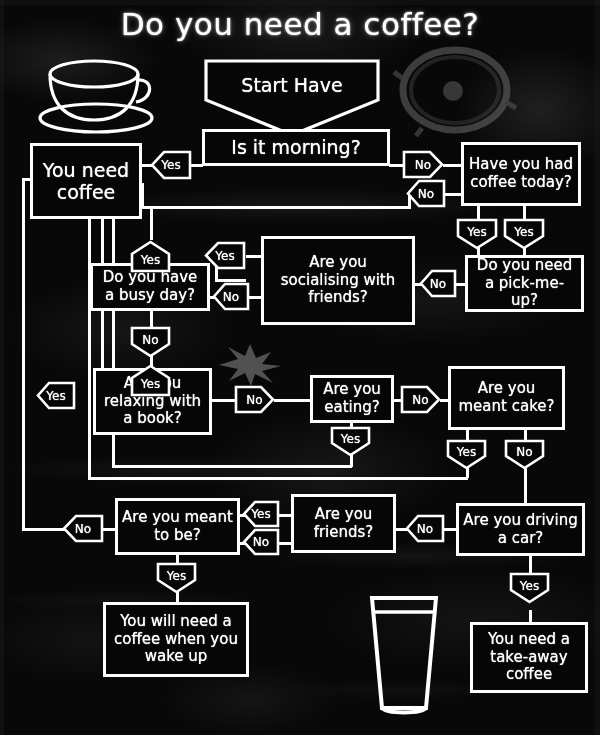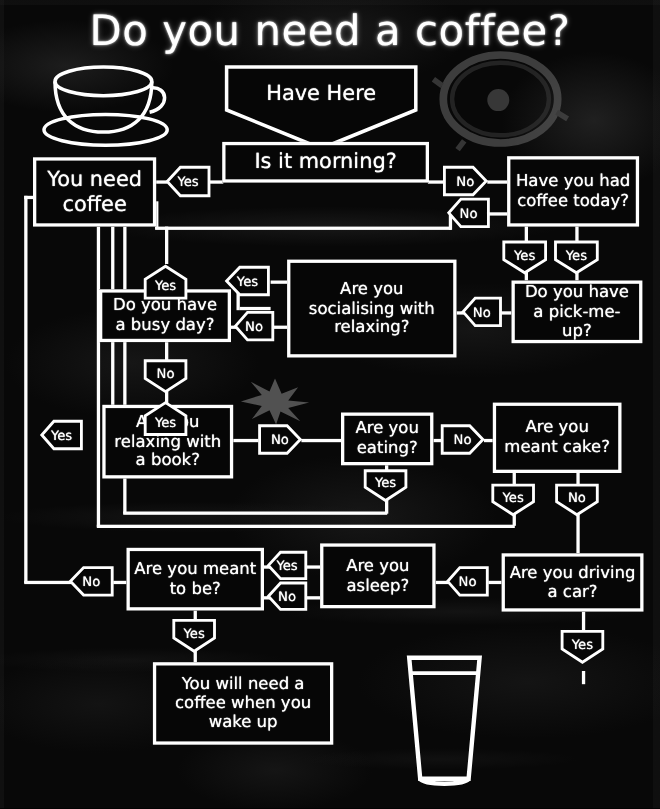--- a/index.html
+++ b/index.html
@@ -28,21 +28,21 @@
       radial-gradient(ellipse 200px 16px at 120px 600px, rgba(50,50,50,.22) 0%, rgba(0,0,0,0) 70%),
       radial-gradient(ellipse 180px 14px at 400px 690px, rgba(50,50,50,.20) 0%, rgba(0,0,0,0) 70%);}
   #t3{background:
       linear-gradient(90deg, rgba(40,40,40,.25) 0 4px, rgba(0,0,0,0) 4px 100%),
       linear-gradient(270deg, rgba(40,40,40,.22) 0 6px, rgba(0,0,0,0) 6px 100%),
       linear-gradient(180deg, rgba(45,45,45,.18) 0 5px, rgba(0,0,0,0) 5px 100%);}
 
   
   #title{
     position:absolute;left:0;top:6px;width:600px;text-align:center;
-    font-size:38px;letter-spacing:.5px;color:#fff;
+    font-size:31px;letter-spacing:.5px;color:#fff;
     text-shadow:0 0 2px #fff,0 0 6px rgba(255,255,255,.35);
   }
 
   
   .art{position:absolute;pointer-events:none;}
 
   
   .node{
     position:absolute;box-sizing:border-box;
     border:3px solid #fff;background:#060606;
@@ -100,21 +100,21 @@
   <svg class="art" style="left:356px;top:590px;" width="96" height="128" viewBox="0 0 96 128">
     <path d="M16 8 L80 8 L70 118 L26 118 Z" fill="none" stroke="#fff" stroke-width="4"></path>
     <path d="M17 22 L79 22" stroke="#fff" stroke-width="3.4"></path>
     <path d="M26 118 C30 124, 66 124, 70 118" fill="none" stroke="#fff" stroke-width="4"></path>
   </svg>
 
   <svg class="art" style="left:203px;top:58px;" width="178" height="80" viewBox="0 0 178 80">
     <path d="M3 3 L175 3 L175 42 L89 77 L3 42 Z" fill="#060606" stroke="#fff" stroke-width="3.2"></path>
   </svg>
   <div class="lab" style="left:203px;top:70px;width:178px;height:30px;font-size:19px;">
-    <span>Have Here</span>
+    <span>Start Have</span>
   </div>
 
   <div class="ln lnh" style="left:189px;top:164px;width:14px;"></div>
   <div class="ln lnh" style="left:140px;top:164px;width:12px;"></div>
 
   <div class="ln lnh" style="left:389px;top:164px;width:14px;"></div>
   <div class="ln lnh" style="left:443px;top:164px;width:19px;"></div>
 
   <div class="ln lnh" style="left:443px;top:193px;width:19px;"></div>
   <div class="ln lnh" style="left:141px;top:206px;width:269px;"></div>
@@ -180,72 +180,75 @@
   <div class="ln lnv" style="left:22px;top:178px;height:352px;"></div>
   <div class="ln lnh" style="left:22px;top:178px;width:16px;"></div>
   <div class="ln lnv" style="left:35px;top:150px;height:30px;"></div>
 
   <div class="ln lnv" style="left:176px;top:555px;height:10px;"></div>
   <div class="ln lnv" style="left:176px;top:591px;height:12px;"></div>
 
   <div class="ln lnv" style="left:529px;top:556px;height:18px;"></div>
   <div class="ln lnv" style="left:529px;top:610px;height:12px;"></div>
 
-  <div class="node big" style="left:30px;top:143px;width:112px;height:63px;">
+  <div class="node big" style="left:30px;top:143px;width:112px;height:76px;">
     <span>You need coffee</span>
   </div>
 
   <div class="node big" style="left:202px;top:129px;width:188px;height:37px;">
     <span>Is it morning?</span>
   </div>
 
   <div class="node" style="left:461px;top:142px;width:120px;height:64px;">
     <span>Have you had coffee today?</span>
   </div>
 
   <div class="node" style="left:90px;top:263px;width:120px;height:48px;">
     <span>Do you have a busy day?</span>
   </div>
 
   <div class="node" style="left:261px;top:236px;width:154px;height:89px;">
-    <span>Are you socialising with relaxing?</span>
+    <span>Are you socialising with friends?</span>
   </div>
 
   <div class="node" style="left:465px;top:255px;width:119px;height:57px;">
-    <span>Do you have a pick-me-up?</span>
+    <span>Do you need a pick-me-up?</span>
   </div>
 
   <div class="node" style="left:93px;top:368px;width:119px;height:67px;">
     <span>Are you relaxing with a book?</span>
   </div>
 
   <div class="node" style="left:310px;top:375px;width:84px;height:48px;">
     <span>Are you eating?</span>
   </div>
 
   <div class="node" style="left:448px;top:366px;width:117px;height:64px;">
     <span>Are you meant cake?</span>
   </div>
 
   <div class="node" style="left:115px;top:498px;width:125px;height:57px;">
     <span>Are you meant to be?</span>
   </div>
 
   <div class="node" style="left:291px;top:494px;width:105px;height:59px;">
-    <span>Are you asleep?</span>
+    <span>Are you friends?</span>
   </div>
 
   <div class="node" style="left:456px;top:503px;width:129px;height:53px;">
     <span>Are you driving a car?</span>
   </div>
 
-  <div class="node" style="left:103px;top:602px;width:164px;height:75px;margin-left:36px;">
+  <div class="node" style="left:103px;top:602px;width:146px;height:75px;">
     <span>You will need a coffee when you wake up</span>
   </div>
 
+  <div class="node" style="left:470px;top:622px;width:118px;height:71px;">
+    <span>You need a take-away coffee</span>
+  </div>
 
   <div class="lab" style="left:150px;top:150px;width:42px;height:30px;">
     <svg viewBox="0 0 42 30">
         <path d="M14 2 L40 2 L40 28 L14 28 L2 15 Z" fill="#060606" stroke="#fff" stroke-width="2.6"></path>
       </svg>
     <span>Yes</span>
   </div>
   <div class="lab" style="left:406px;top:179px;width:40px;height:29px;">
     <svg viewBox="0 0 40 29">
         <path d="M13 2 L38 2 L38 27 L13 27 L2 14.5 Z" fill="#060606" stroke="#fff" stroke-width="2.6"></path>

